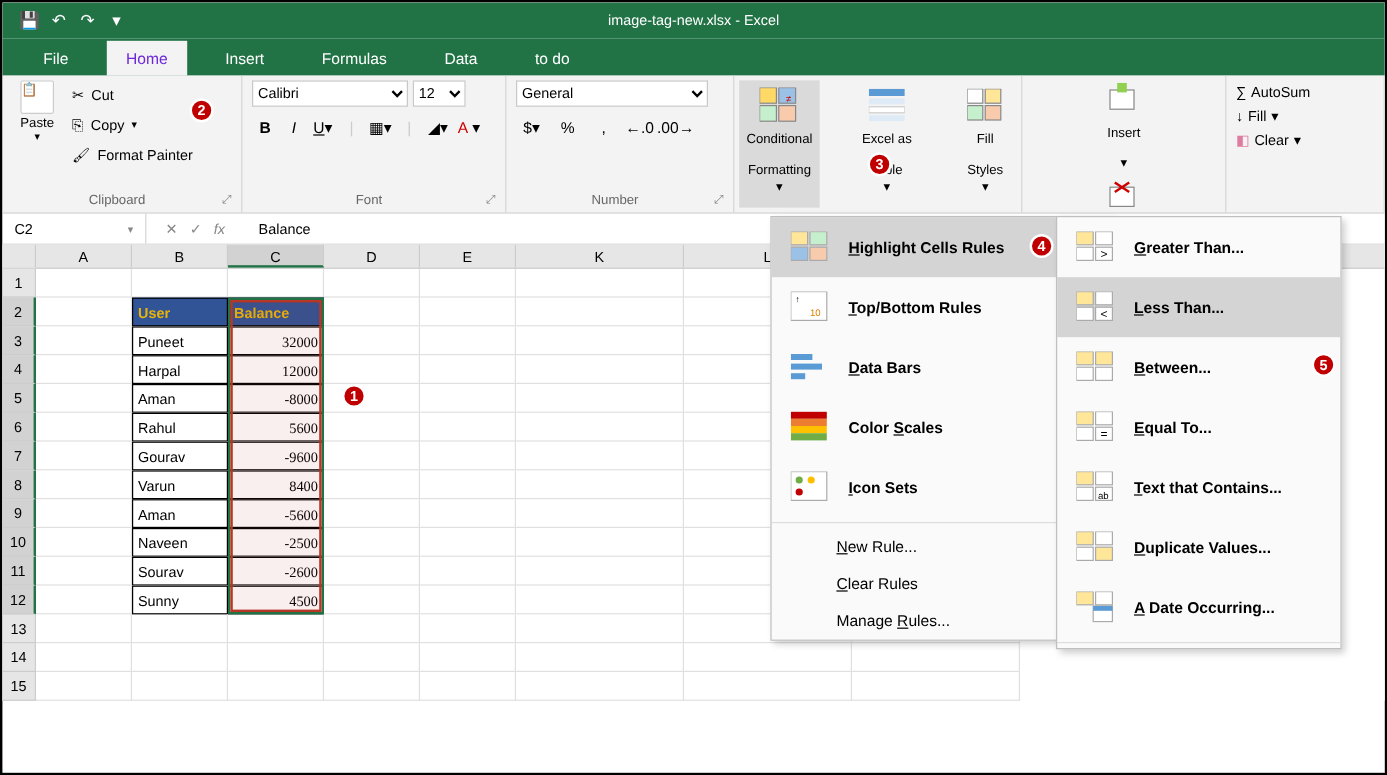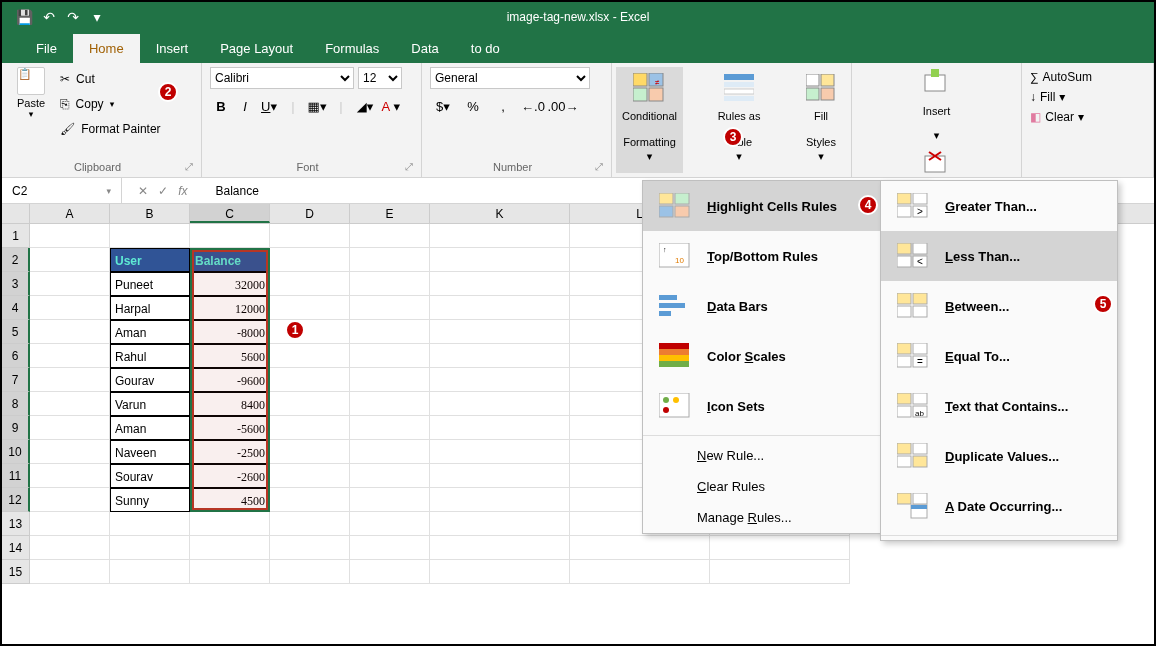--- a/index.html
+++ b/index.html
@@ -5,42 +5,42 @@
 * { box-sizing: border-box; margin: 0; padding: 0; font-family: 'Segoe UI', Arial, sans-serif; }
 body { background: #fff; width: 1156px; height: 646px; overflow: hidden; position: relative; border: 2px solid #000; }
 
 
 .titlebar { background: #217346; height: 30px; display: flex; align-items: center; color: #fff; font-size: 12px; position: relative; }
 .titlebar .qat { display: flex; gap: 6px; padding-left: 14px; align-items: center; }
 .titlebar .qat span { width: 18px; height: 18px; display: inline-flex; align-items: center; justify-content: center; font-size: 14px; cursor: pointer; }
 .titlebar .title { position: absolute; left: 50%; transform: translateX(-50%); }
 
 
-.tabs { background: #217346; height: 31px; display: flex; align-items: flex-end; padding-left: 18px; gap: 0; }
+.tabs { background: #217346; height: 31px; display: flex; align-items: flex-end; padding-left: 18px; gap: 16px; }
 .tabs .tab { padding: 7px 16px; color: #fff; font-size: 13px; cursor: pointer; }
-.tabs .tab.active { background: #f3f3f3; color: #a16207; }
+.tabs .tab.active { background: #f3f3f3; color: #6d28d9; }
 
 
 .ribbon { background: #f3f3f3; height: 115px; display: flex; border-bottom: 1px solid #d4d4d4; position: relative; }
 .ribbon-group { border-right: 1px solid #d4d4d4; padding: 4px 8px; display: flex; flex-direction: column; justify-content: space-between; }
 .ribbon-group-label { text-align: center; font-size: 11px; color: #666; margin-top: auto; }
 .ribbon-group-label .launcher { float: right; font-size: 10px; color: #888; cursor: pointer; }
 
 
 .clipboard { width: 200px; }
 .clipboard .row { display: flex; gap: 6px; align-items: center; font-size: 12px; padding: 3px 0; }
 .clipboard .paste-btn { display: flex; flex-direction: column; align-items: center; width: 42px; font-size: 11px; }
 .clipboard .paste-btn .icon { width: 28px; height: 28px; background: #fff; border: 1px solid #ccc; border-radius: 2px; margin-bottom: 2px; }
 .clipboard .right-col { display: flex; flex-direction: column; gap: 1px; }
 
 
 .font-group { width: 220px; }
 .font-row1 { display: flex; gap: 4px; margin-bottom: 6px; }
 .font-row1 select { font-size: 12px; border: 1px solid #c8c8c8; background: #fff; height: 22px; }
-.font-name { width: 144px; }
+.font-name { width: 130px; }
 .font-size { width: 44px; }
 .font-row2 { display: flex; gap: 2px; align-items: center; }
 .font-row2 span { width: 22px; height: 22px; display: inline-flex; align-items: center; justify-content: center; font-size: 13px; cursor: pointer; }
 
 
 .number-group { width: 190px; }
 .number-row1 select { width: 160px; height: 22px; font-size: 12px; border: 1px solid #c8c8c8; background: #fff; }
 .number-row2 { display: flex; gap: 4px; margin-top: 6px; }
 .number-row2 span { width: 26px; height: 22px; display: inline-flex; align-items: center; justify-content: center; font-size: 13px; cursor: pointer; }
 
@@ -74,21 +74,21 @@
 .col-h.sel { background: #d2d2d2; border-bottom: 2px solid #217346; }
 .grid-body { display: flex; }
 .row-headers { width: 28px; background: #e6e6e6; }
 .row-h { height: 24px; border-bottom: 1px solid #ccc; border-right: 1px solid #ccc; text-align: center; font-size: 12px; line-height: 24px; }
 .row-h.sel { background: #d2d2d2; border-right: 2px solid #217346; }
 .cells { position: relative; flex: 1; }
 .row { display: flex; height: 24px; }
 .cell { width: 80px; height: 24px; border-right: 1px solid #e0e0e0; border-bottom: 1px solid #e0e0e0; font-size: 12px; padding: 0 4px; line-height: 24px; overflow: hidden; }
 
 
-.hdr-cell { background: #305496; color: #5eead4; font-weight: bold; border: 1px solid #000; }
+.hdr-cell { background: #305496; color: #eab308; font-weight: bold; border: 1px solid #000; }
 .data-cell { border: 1px solid #000; background: #fff; }
 .data-cell.right { text-align: right; font-family: Liberation Serif, serif; }
 
 
 .selection { position: absolute; border: 2px solid #217346; pointer-events: none; }
 .selection .c-sel { position: absolute; inset: 0; border: 2px solid #b73625; background: rgba(183,54,37,0.08); }
 
 
 .menu { position: absolute; background: #fafafa; border: 1px solid #bfbfbf; box-shadow: 3px 3px 6px rgba(0,0,0,0.2); font-size: 13px; z-index: 100; }
 .menu-item { display: flex; align-items: center; padding: 10px 14px; gap: 14px; cursor: pointer; }
@@ -116,21 +116,20 @@
     <span>↷</span>
     <span>▾</span>
   </div>
   <div class="title">image-tag-new.xlsx - Excel</div>
 </div>
 
 <div class="tabs">
   <div class="tab">File</div>
   <div class="tab active">Home</div>
   <div class="tab">Insert</div>
-  <div class="tab">Page Layout</div>
   <div class="tab">Formulas</div>
   <div class="tab">Data</div>
   <div class="tab">to do</div>
 </div>
 
 <div class="ribbon">
 
   <div class="ribbon-group clipboard">
     <div style="display:flex;gap:8px;">
       <div class="paste-btn">
@@ -210,21 +209,21 @@
     </div>
     <div class="styles-btn">
       <div class="big-icon">
         <svg width="30" height="28">
             <rect x="0" y="0" width="30" height="6" fill="#5b9bd5"></rect>
             <rect x="0" y="8" width="30" height="5" fill="#deebf6"></rect>
             <rect x="0" y="15" width="30" height="5" fill="#fff" stroke="#ccc"></rect>
             <rect x="0" y="22" width="30" height="5" fill="#deebf6"></rect>
           </svg>
       </div>
-      <span>Rules as</span><br><span>Table</span> ▾
+      <span>Excel as</span><br><span>Table</span> ▾
     </div>
     <div class="styles-btn">
       <div class="big-icon">
         <svg width="30" height="28">
             <rect x="0" y="0" width="13" height="12" fill="#fff" stroke="#888"></rect>
             <rect x="15" y="0" width="13" height="12" fill="#ffe699" stroke="#888"></rect>
             <rect x="0" y="14" width="13" height="12" fill="#c6efce" stroke="#888"></rect>
             <rect x="15" y="14" width="13" height="12" fill="#f8cbad" stroke="#888"></rect>
           </svg>
       </div>

